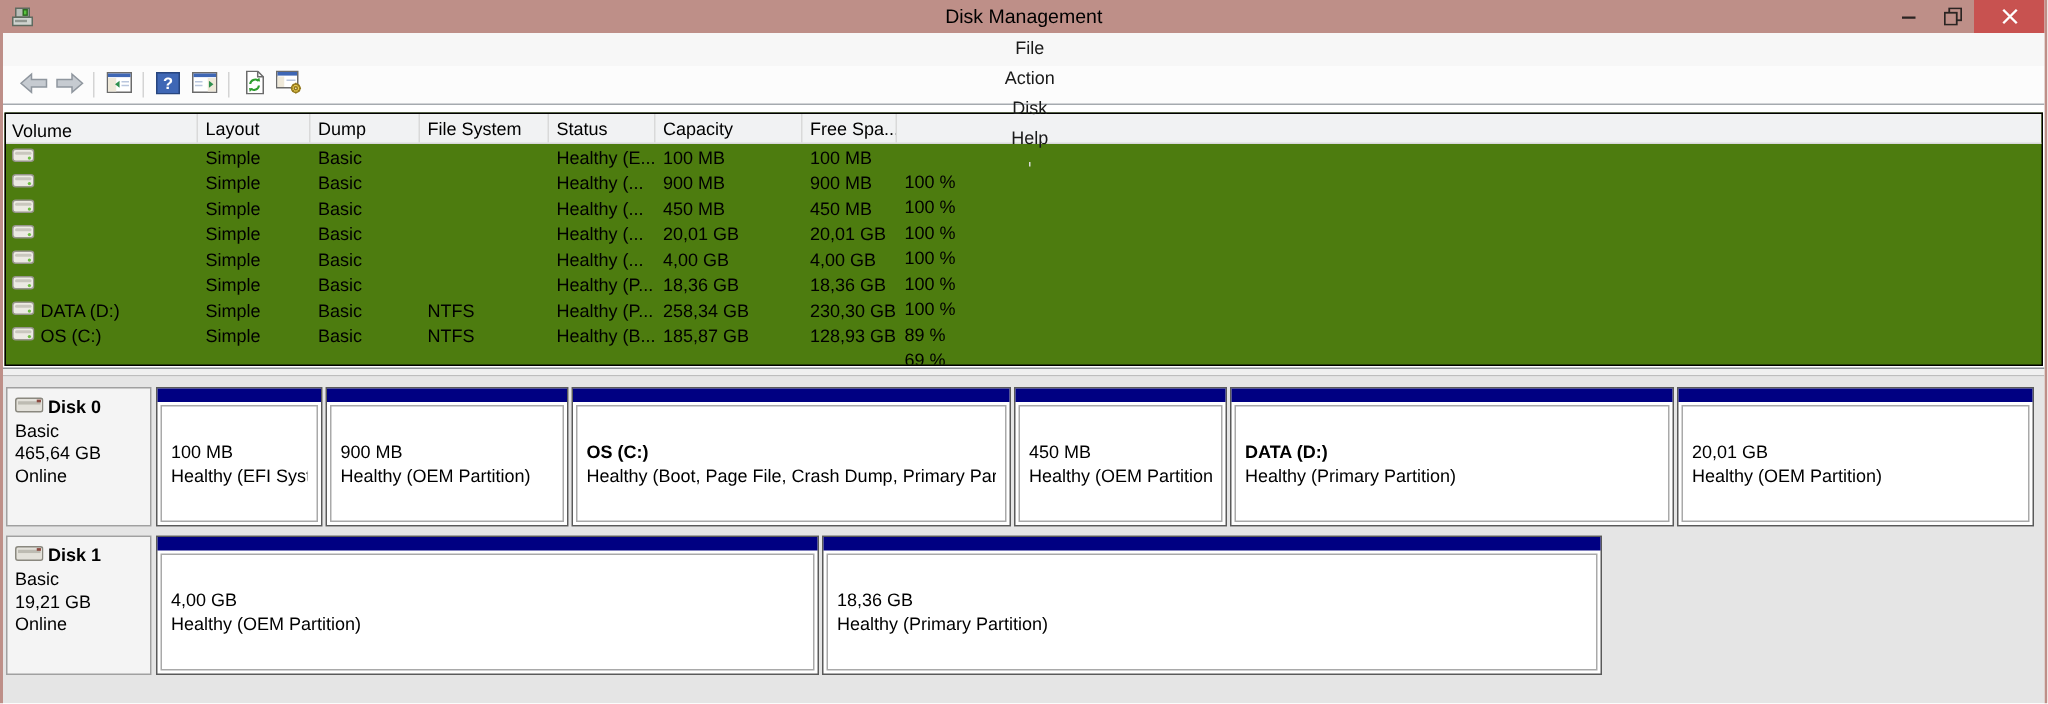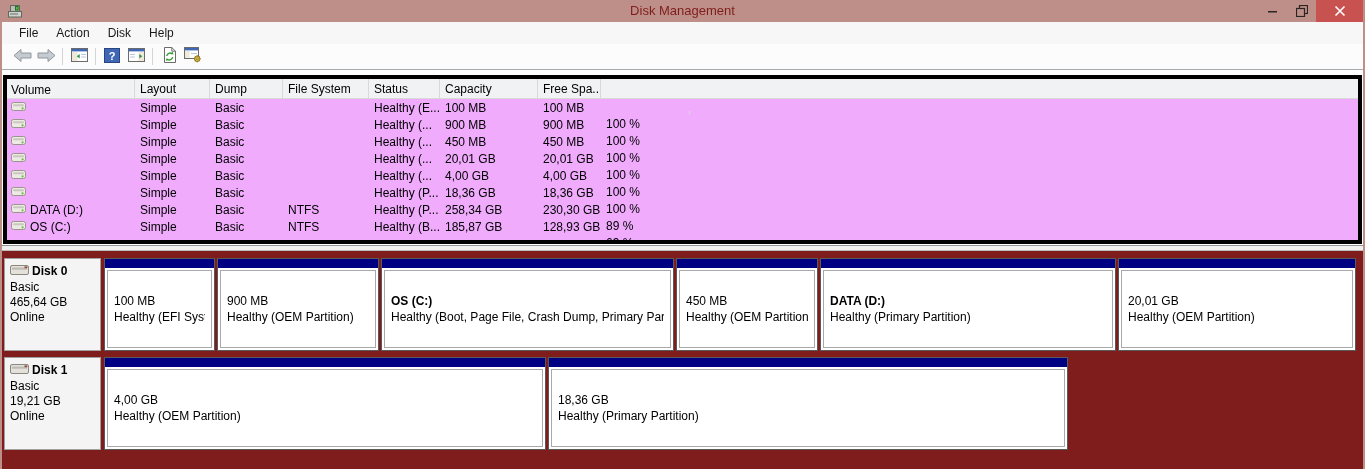--- a/index.html
+++ b/index.html
@@ -5,51 +5,51 @@
   * { box-sizing: border-box; margin: 0; padding: 0; }
   html,body { background:#fff; }
   body { font-family:"Liberation Sans",sans-serif; font-size:12px; color:#000; }
   .window { width:1365px; height:469px; position:relative; background:#fff;
             border-left:2px solid #be8f88; border-right:2px solid #be8f88; overflow:hidden; }
 
   
   .titlebar { height:22px; background:#be8f88; display:flex; align-items:center; position:relative; }
   .app-icon { margin-left:5px; display:flex; align-items:center; }
   .titlebar-title { position:absolute; left:50%; transform:translateX(-50%); top:3px;
-                    font-size:13px; color:#7f1d1d; white-space:nowrap; }
+                    font-size:13px; color:#000000; white-space:nowrap; }
   .win-controls { margin-left:auto; display:flex; height:22px; }
   .win-btn { width:29px; height:22px; display:flex; align-items:center; justify-content:center; cursor:default; }
   .win-btn.close { width:47px; background:#c85250; }
 
   
-  .menubar { height:22px; background:#f7f7f7; display:flex; align-items:center; padding-left:8px; }
+  .menubar { height:22px; background:#f7f7f7; display:flex; align-items:center; padding-left:8px;flex-direction:column; }
   .menu-item { padding:3px 9px; color:#1a1a1a; }
 
   
   .toolbar { height:26px; background:#fcfcfc; border-bottom:1px solid #a5aaaf;
              display:flex; align-items:center; padding-left:8px; }
   .tb-btn { width:24px; height:22px; display:flex; align-items:center; justify-content:center; }
   .tb-sep { width:1px; height:17px; background:#d4d4d4; margin:0 4px; }
 
   
   .toppane { height:175px; background:#fff; padding:5px 1px 0 1px; }
-  .listview { height:169px; border:4px solid #000000; background:#f0abfc; overflow:hidden; }
+  .listview { height:169px; border:1px solid #000000; background:#4d7c0f; overflow:hidden; }
   .lv-header { height:20px; display:flex; background:#f1f2f3; border-bottom:1px solid #d9d9d9; }
   .hcell { border-right:1px solid #d9d9d9; padding:3px 0 0 5px; white-space:nowrap; overflow:hidden; }
   .lv-row { height:17px; display:flex; align-items:center; }
   .cell { padding-left:5px; white-space:nowrap; overflow:hidden; }
   .c0 { width:128px; display:flex; align-items:center; gap:4px; padding-left:4px; }
   .c1 { width:75px; } .c2 { width:73px; } .c3 { width:86px; }
   .c4 { width:71px; } .c5 { width:98px; } .c6 { width:63px; } .c7 { width:89px;margin-top:32px; }
 
   
   .divider { height:6px; background:#f0f0f0; border-top:1px solid #8f9499; border-bottom:1px solid #bdbdbd; }
 
   
-  .bottompane { height:218px; background:#7f1d1d; padding:7px 2px 0 2px; }
+  .bottompane { height:218px; background:#e5e5e5; padding:7px 2px 0 2px; }
   .disk-row { display:flex; height:93px; margin-bottom:6px; }
   .disk-label { width:97px; height:93px; background:#f4f4f4; border:1px solid #a0a0a0;
                 padding:4px 5px; line-height:15px; }
   .disk-name-line { display:flex; align-items:center; gap:3px; }
   .disk-name { font-weight:bold; }
   .parts { display:flex; margin-left:3px; }
   .part { height:93px; border:1px solid #5a5a5a; background:#fff; margin-right:2px;
           display:flex; flex-direction:column; }
   .part-bar { height:9px; background:#000082; flex:0 0 auto; }
   .part-body { flex:1; margin:2px; border:1px solid #a9a9a9; display:flex; flex-direction:column;

